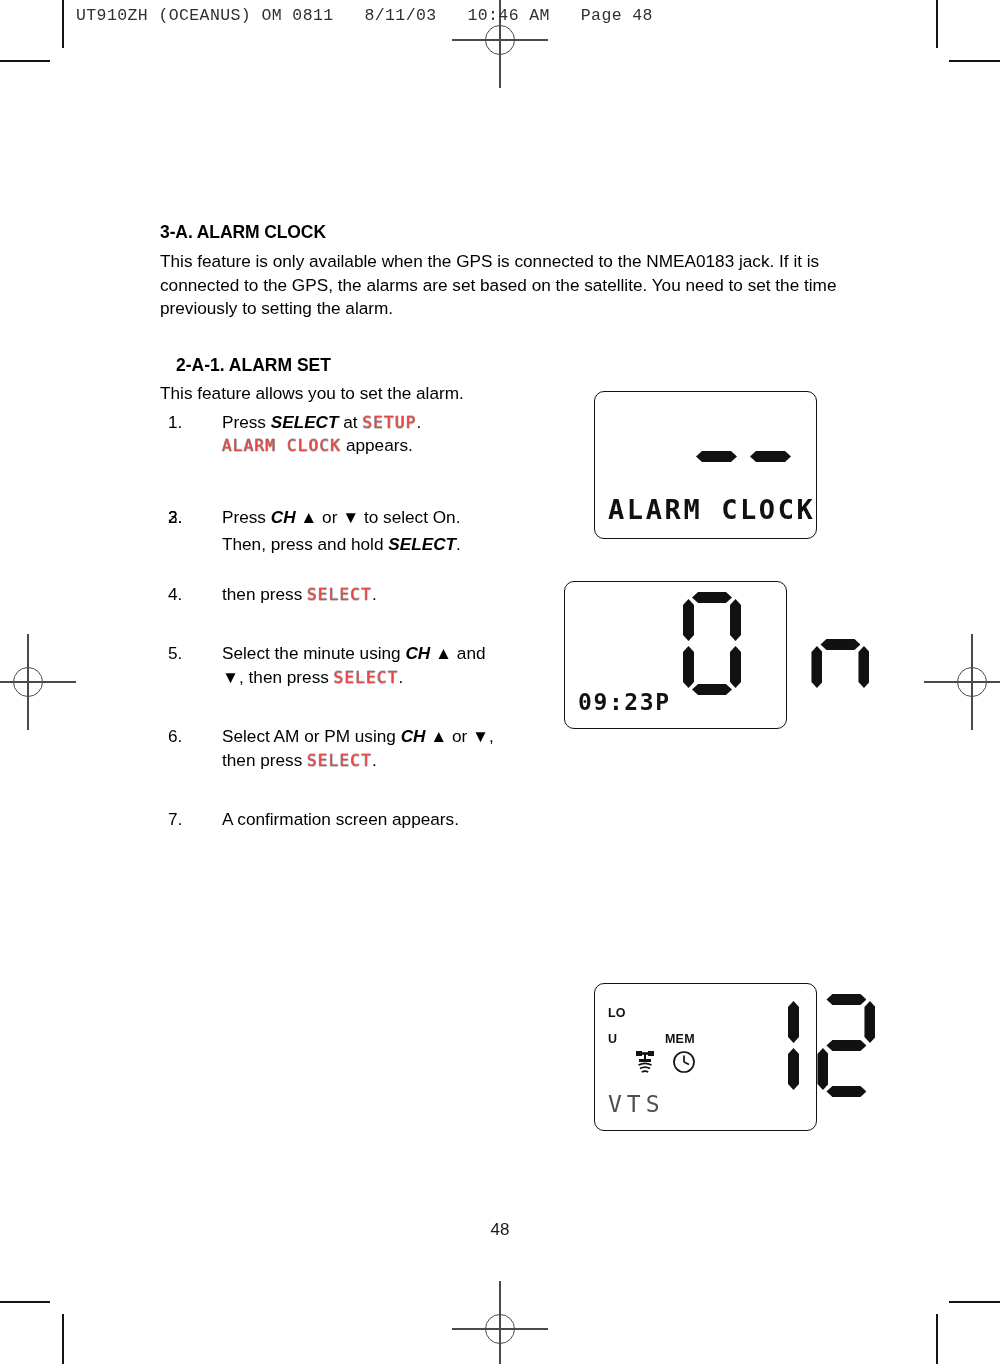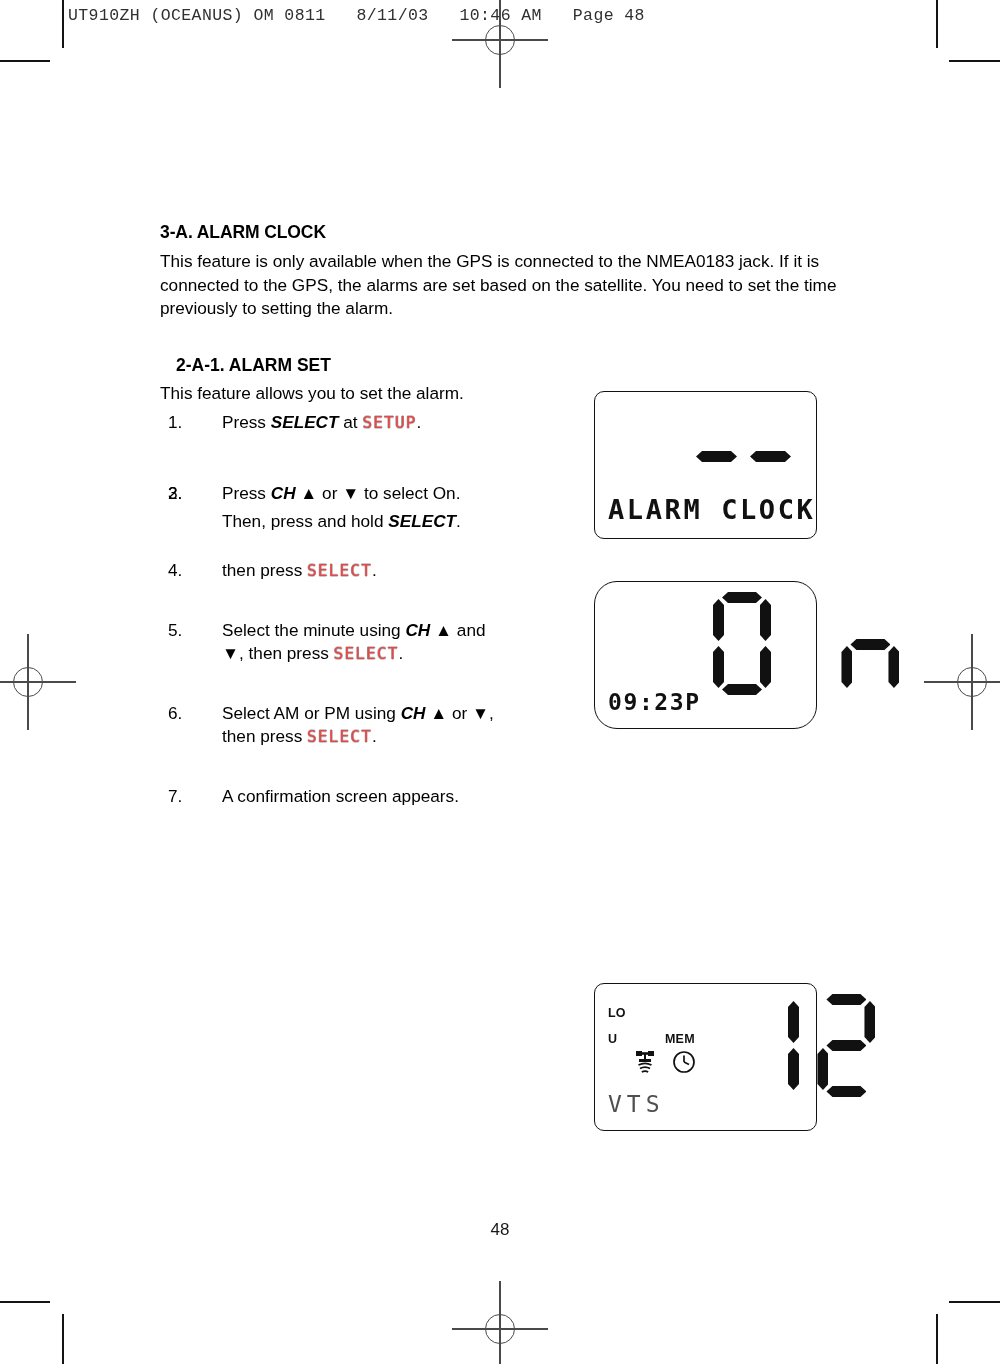--- a/index.html
+++ b/index.html
@@ -42,21 +42,21 @@
   .reg .hb {
     position: absolute;
     height: 1.4px; width: 96px;
     background: #4a4a4a;
     top: -0.7px; left: -48px;
   }
 
   
   .slug {
     position: absolute;
-    left: 68px;
+    left: 76px;
     top: 6px;
     font-family: "Liberation Mono", "DejaVu Sans Mono", monospace;
     font-size: 16.5px;
     letter-spacing: 0.4px;
     color: #303030;
     white-space: pre;
   }
 
   
   .content {
@@ -263,20 +263,21 @@
     <div class="gap-a"></div>
 
     <h2 class="sec2">2-A-1. ALARM SET</h2>
     <p class="lead">This feature allows you to set the alarm.</p>
 
     <ol class="steps">
 
       <li style="margin-bottom:48px;">
         <span class="num">1.</span>
         <span class="stext"><span>Press </span><b class="cmd">SELECT</b><span> at </span><span class="dotword">SETUP</span><span>.</span></span>
+        <span class="stext"><span class="dotword">ALARM CLOCK</span><span> appears.</span></span>
       </li>
 
       <li style="margin-bottom:47px;">
         <span class="num">2.</span>
       </li>
 
       <li style="margin-bottom:26px;">
         <span class="num">3.</span>
         <span class="stext"><span>Press </span><b class="cmd">CH</b><span> ▲ or ▼ to select On.</span></span>
         <span class="stext" style="margin-top:4px; display:block;"><span>Then, press and hold </span><b class="cmd">SELECT</b><span>.</span></span>
@@ -309,21 +310,21 @@
 
   <div class="lcd" style="left:594px; top:391px;">
     <div class="lcd-inner">
 
       <div class="dash" style="left:101px; top:59px; width:41px;"></div>
       <div class="dash" style="left:155px; top:59px; width:41px;"></div>
       <div class="dotline big" style="left:13px; top:102px;">ALARM CLOCK</div>
     </div>
   </div>
 
-  <div class="lcd" style="left:594px; top:581px;border-radius:23px;">
+  <div class="lcd" style="left:564px; top:581px;">
     <div class="lcd-inner">
 
       
       <div class="digit" style="left:118px; top:10px; width:58px; height:103px;">
         <i class="h" style="left:9px;  top:0px;   width:40px;"></i>
         <i class="v" style="left:0px;  top:7px;   height:42px;"></i>
         <i class="v" style="left:47px; top:7px;   height:42px;"></i>
         <i class="v" style="left:0px;  top:54px;  height:42px;"></i>
         <i class="v" style="left:47px; top:54px;  height:42px;"></i>
         <i class="h" style="left:9px;  top:92px;  width:40px;"></i>

